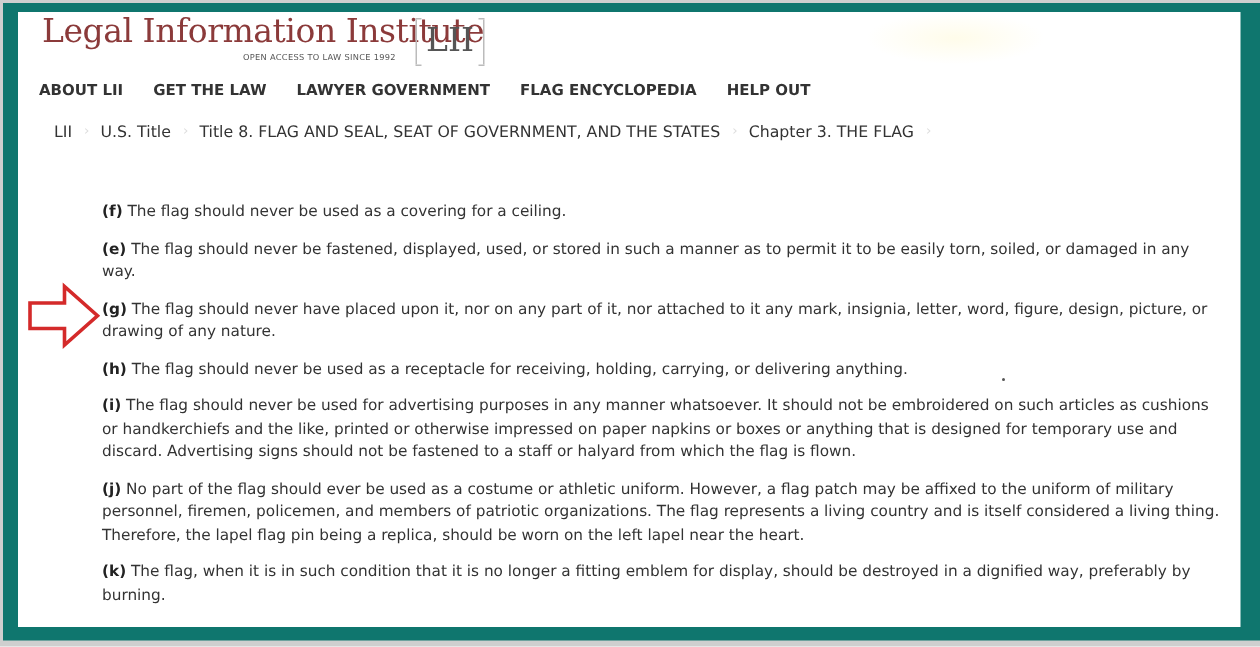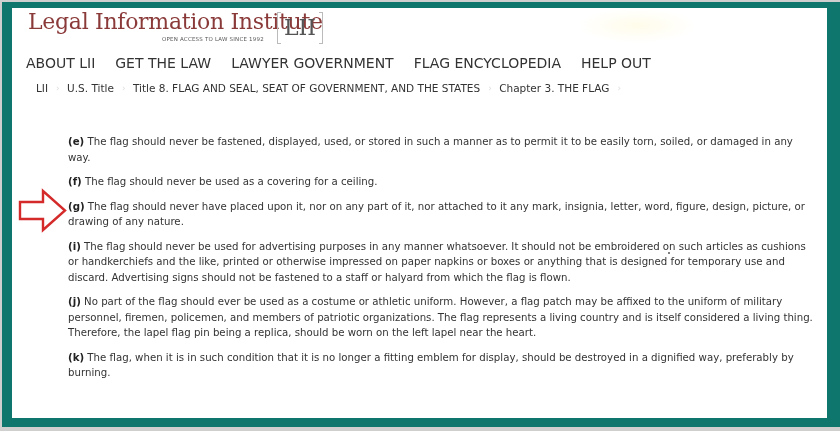--- a/index.html
+++ b/index.html
@@ -45,21 +45,21 @@
       border-top: 1px solid #bbb; border-bottom: 1px solid #bbb; top: -1px;
     }
     .logo-mark::before { left: -1px; }
     .logo-mark::after { right: -1px; }
 
     .topnav {
       position: absolute; left: 14px; top: 47px;
       display: flex; gap: 0;
     }
     .topnav a {
-      font-size: 14px; font-weight: normal; color: #333;
+      font-size: 10px; font-weight: bold; color: #333;
       text-decoration: none; margin-right: 20px; white-space: nowrap;
     }
     .breadcrumb {
       position: absolute; left: 24px; top: 74px;
       display: flex; align-items: center; white-space: nowrap;
     }
     .breadcrumb a {
       font-size: 10.5px; color: #333; text-decoration: none;
     }
     .breadcrumb .sep {
@@ -118,23 +118,24 @@
       <span class="sep">›</span>
       <a>Chapter 3. THE FLAG</a>
       <span class="sep">›</span>
     </nav>
 
     <svg class="arrow" viewBox="0 0 52 45">
       <polygon points="3,14 26,14 26,3 48,22.5 26,42 26,31 3,31" fill="#ffffff" stroke="#d42a2a" stroke-width="2.4" stroke-linejoin="miter"></polygon>
     </svg>
 
     <div class="content">
+      <p class="para"><span class="marker">(f)</span><span> The flag should never be used as a covering for a ceiling.</span></p>
       <p class="para"><span class="marker">(e)</span><span> The flag should never be fastened, displayed, used, or stored in such a manner as to permit it to be easily torn, soiled, or damaged in any way.</span></p>
-      <p class="para"><span class="marker">(f)</span><span> The flag should never be used as a covering for a ceiling.</span></p>
       <p class="para"><span class="marker">(g)</span><span> The flag should never have placed upon it, nor on any part of it, nor attached to it any mark, insignia, letter, word, figure, design, picture, or drawing of any nature.</span></p>
+      <p class="para"><span class="marker">(h)</span><span> The flag should never be used as a receptacle for receiving, holding, carrying, or delivering anything.</span></p>
       <p class="para"><span class="marker">(i)</span><span> The flag should never be used for advertising purposes in any manner whatsoever. It should not be embroidered on such articles as cushions or handkerchiefs and the like, printed or otherwise impressed on paper napkins or boxes or anything that is designed for temporary use and discard. Advertising signs should not be fastened to a staff or halyard from which the flag is flown.</span></p>
       <p class="para"><span class="marker">(j)</span><span> No part of the flag should ever be used as a costume or athletic uniform. However, a flag patch may be affixed to the uniform of military personnel, firemen, policemen, and members of patriotic organizations. The flag represents a living country and is itself considered a living thing. Therefore, the lapel flag pin being a replica, should be worn on the left lapel near the heart.</span></p>
       <p class="para"><span class="marker">(k)</span><span> The flag, when it is in such condition that it is no longer a fitting emblem for display, should be destroyed in a dignified way, preferably by burning.</span></p>
     </div>
 
     <div class="stray-dot"></div>
   </div>
 </div>
 
 </body></html>

